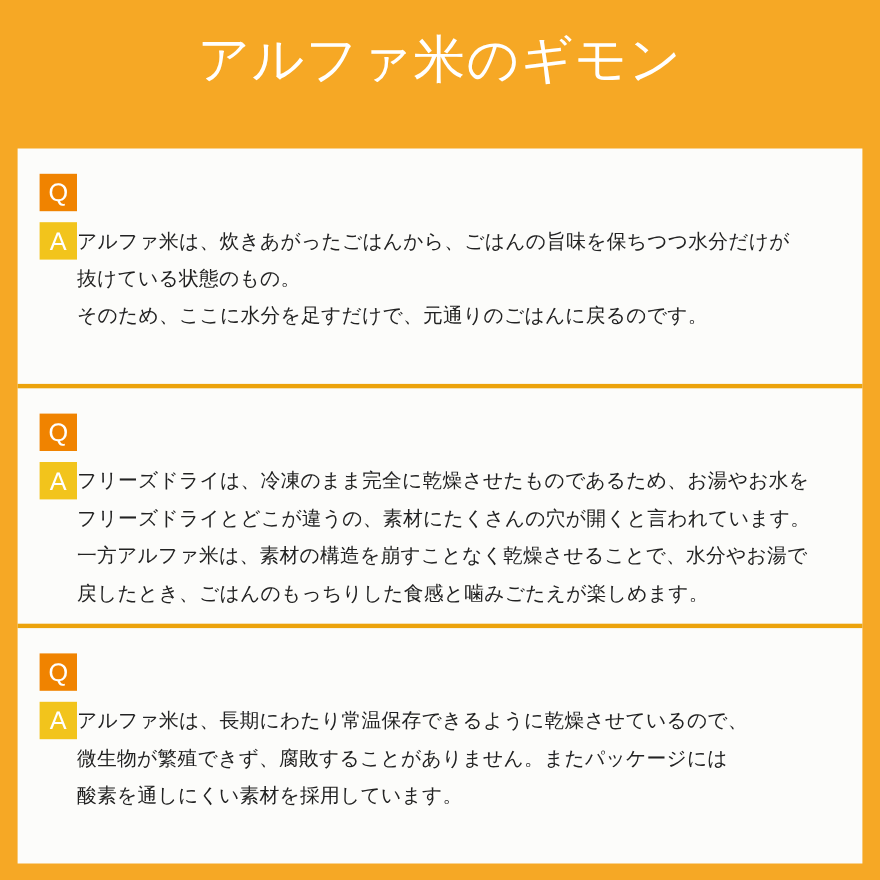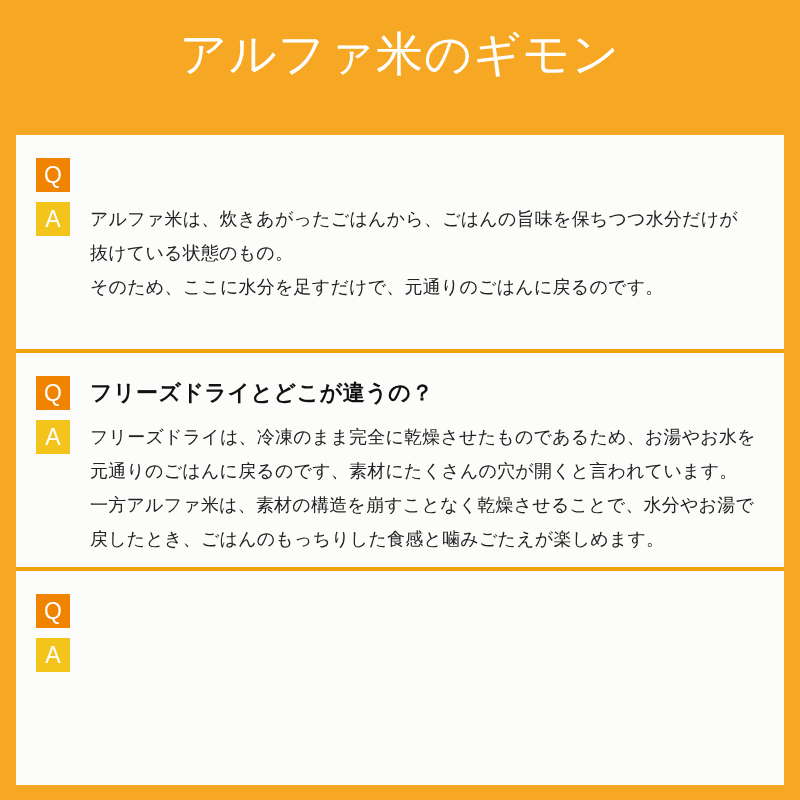--- a/index.html
+++ b/index.html
@@ -72,21 +72,20 @@
   .badge-a { background: #F2C41C; }
   .question-text {
     margin-left: 20px;
     font-size: 22px;
     font-weight: 700;
     color: #111111;
     letter-spacing: 0.5px;
     white-space: nowrap;
   }
   .answer-text {
-    margin-left: 20px;
     font-size: 18px;
     line-height: 34px;
     color: #222222;
     white-space: pre-line;
     letter-spacing: 0.2px;
   }
 </style>
 </head>
 <body>
 
@@ -106,35 +105,37 @@
 抜けている状態のもの。
 そのため、ここに水分を足すだけで、元通りのごはんに戻るのです。</div>
     </div>
   </div>
 
   <div class="divider"></div>
 
   <div class="faq-card">
     <div class="q-row">
       <div class="badge badge-q">Q</div>
-      <div class="question-text">フリーズドライとどこが違うの？</div>
     </div>
     <div class="a-row">
       <div class="badge badge-a">A</div>
       <div class="answer-text">フリーズドライは、冷凍のまま完全に乾燥させたものであるため、お湯やお水を
-元通りのごはんに戻るのです、素材にたくさんの穴が開くと言われています。
+フリーズドライとどこが違うの、素材にたくさんの穴が開くと言われています。
 一方アルファ米は、素材の構造を崩すことなく乾燥させることで、水分やお湯で
 戻したとき、ごはんのもっちりした食感と噛みごたえが楽しめます。</div>
     </div>
   </div>
 
   <div class="divider"></div>
 
   <div class="faq-card">
     <div class="q-row">
       <div class="badge badge-q">Q</div>
     </div>
     <div class="a-row">
       <div class="badge badge-a">A</div>
+      <div class="answer-text">アルファ米は、長期にわたり常温保存できるように乾燥させているので、
+微生物が繁殖できず、腐敗することがありません。またパッケージには
+酸素を通しにくい素材を採用しています。</div>
     </div>
   </div>
 
 </div>
 
 </body></html>

